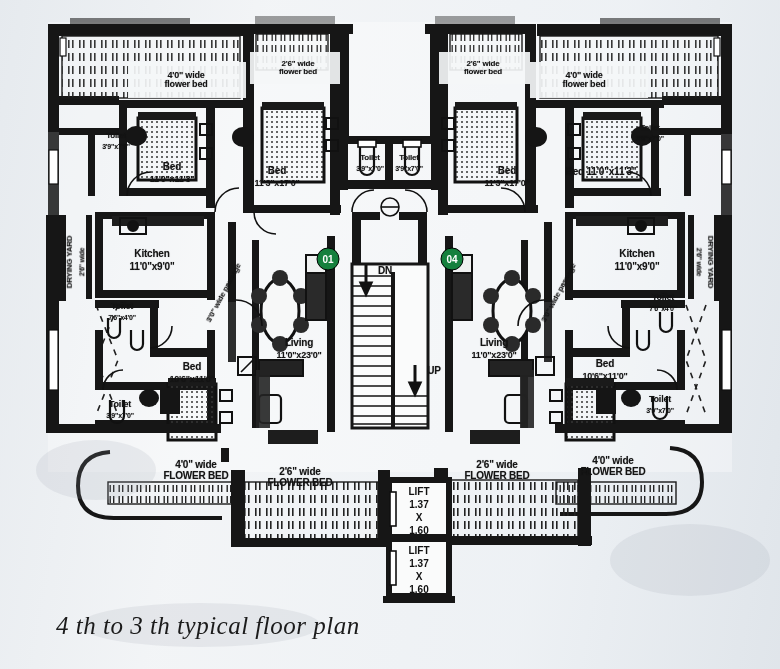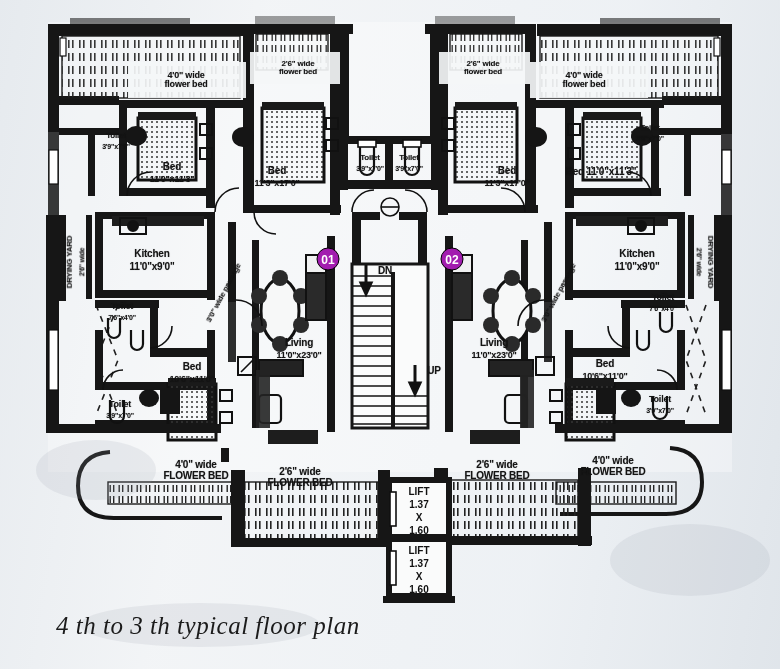--- a/index.html
+++ b/index.html
@@ -35,21 +35,21 @@
   .lbl.s7{font-size:7px;}
   .lbl.s10{font-size:10px;}
   .lbl.s11{font-size:10px;}
   .lbl.blur{filter:blur(.15px);}
   .lbl.rot-90{transform:translate(-50%,-50%) rotate(-90deg);}
   .lbl.rot90{transform:translate(-50%,-50%) rotate(90deg);}
   .lbl.rot-62{transform:translate(-50%,-50%) rotate(-62deg);}
 
   .flatno{
     position:absolute;width:21px;height:21px;border-radius:50%;
-    background:#a21caf;color:#fff;font-size:12px;font-weight:bold;
+    background:#15803d;color:#fff;font-size:10px;font-weight:bold;
     display:flex;align-items:center;justify-content:center;
     transform:translate(-50%,-50%);
     font-family:"Liberation Sans",sans-serif;
     border:1px solid #000;
   }
   .caption{
     position:absolute;left:56px;top:612px;
     font-family:"Liberation Serif",serif;
     font-style:italic;font-size:25px;color:#1b1b1b;
     letter-spacing:.5px;
@@ -542,21 +542,21 @@
 <div class="lbl s8 rot90 blur" style="left:710px;top:262px;">DRYING YARD</div>
 <div class="lbl s7 rot90 blur" style="left:699px;top:262px;">2'6" wide</div>
 
 <div class="lbl s8 rot-62 blur" style="left:224px;top:293px;">3'0" wide passage</div>
 <div class="lbl s8 rot-62 blur" style="left:559px;top:293px;">3'0" wide passage</div>
 
 <div class="lbl s10" style="left:385px;top:271px;">DN</div>
 <div class="lbl s10" style="left:434px;top:371px;">UP</div>
 
 <div class="flatno" style="left:328px;top:259px;">01</div>
-<div class="flatno" style="left:452px;top:259px;">02</div>
+<div class="flatno" style="left:452px;top:259px;">04</div>
 
 <div class="lift-lbl" style="left:419px;top:492px;">LIFT</div>
 <div class="lift-lbl" style="left:419px;top:505px;">1.37</div>
 <div class="lift-lbl" style="left:419px;top:518px;">X</div>
 <div class="lift-lbl" style="left:419px;top:531px;">1.60</div>
 
 <div class="lift-lbl" style="left:419px;top:551px;">LIFT</div>
 <div class="lift-lbl" style="left:419px;top:564px;">1.37</div>
 <div class="lift-lbl" style="left:419px;top:577px;">X</div>
 <div class="lift-lbl" style="left:419px;top:590px;">1.60</div>

